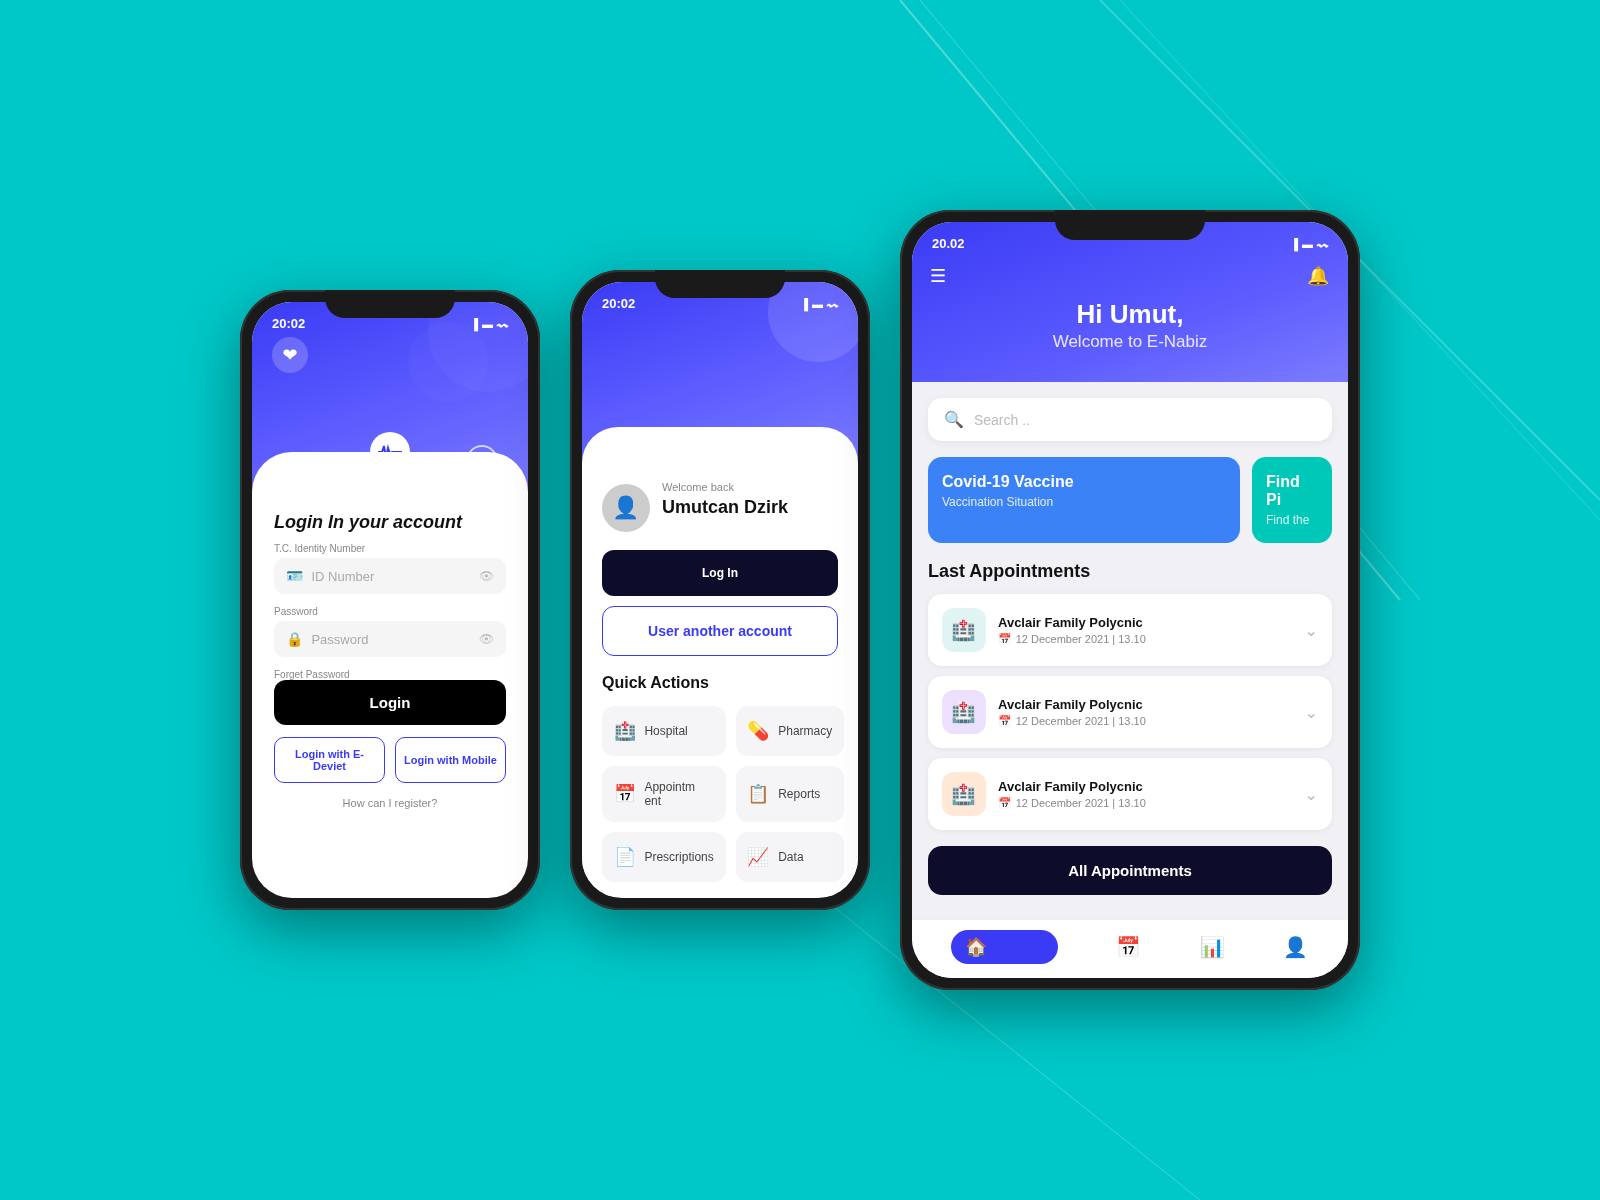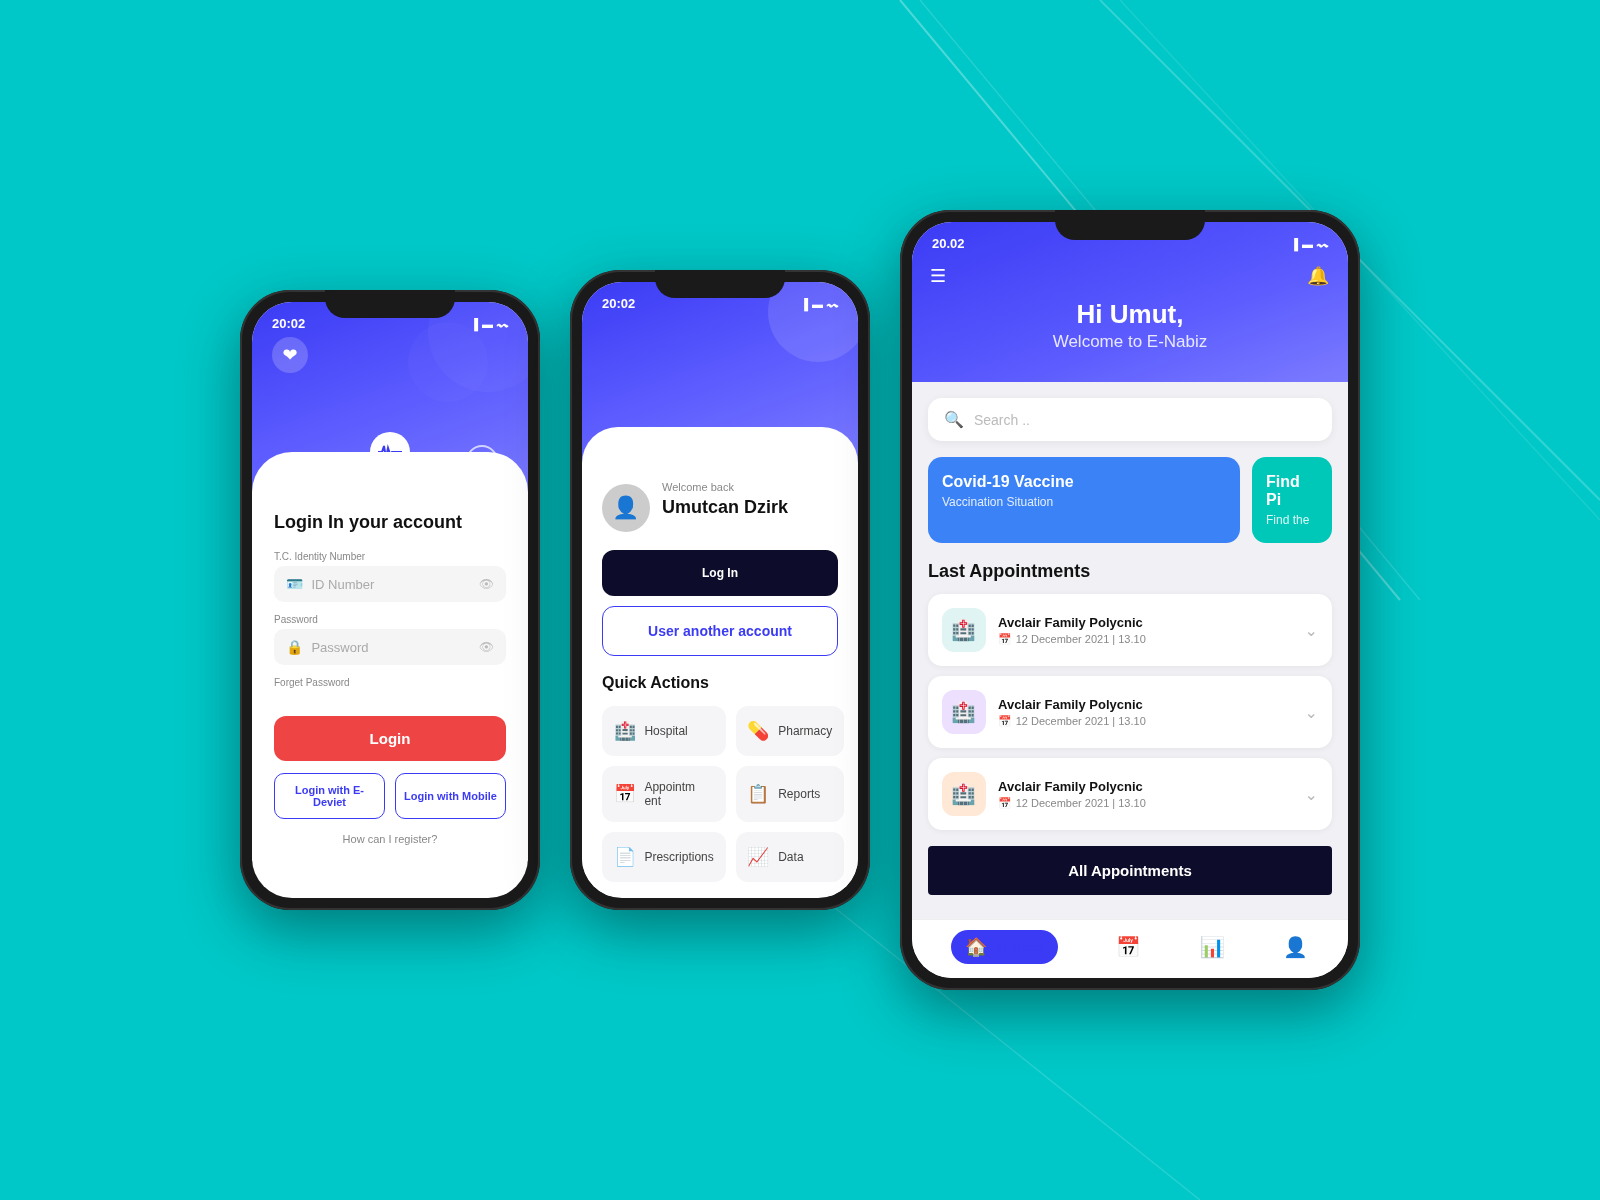--- a/index.html
+++ b/index.html
@@ -131,21 +131,22 @@
     }
 
     .phone1-body {
       padding: 10px 22px 16px;
       background: #fff;
     }
     .login-title {
       font-size: 18px;
       font-weight: 700;
       color: #111;
-      margin-bottom: 18px;
+      margin-bottom: 10px;
+      font-style: italic;
     }
     .form-label {
       font-size: 10px;
       color: #888;
       margin-bottom: 4px;
     }
     .form-input {
       display: flex;
       align-items: center;
       background: #f5f5f5;
@@ -157,25 +158,25 @@
     .form-input .input-text {
       flex: 1;
       font-size: 13px;
       color: #aaa;
     }
     .input-icon { color: #bbb; font-size: 14px; }
     .eye-icon { color: #bbb; font-size: 12px; }
     .forget-pw {
       font-size: 10px;
       color: #888;
-      margin-bottom: 28px;
+      margin-bottom: 0;
     }
     .login-btn {
       width: 100%;
-      background: #ef4444;
+      background: #000000;
       color: #fff;
       border: none;
       border-radius: 12px;
       padding: 14px;
       font-size: 15px;
       font-weight: 600;
       cursor: pointer;
       margin-bottom: 12px;
     }
     .alt-btns {
@@ -399,21 +400,21 @@
       display: flex;
       align-items: center;
       gap: 4px;
     }
     .chevron-down { color: #bbb; font-size: 16px; }
 
     .all-appt-btn {
       background: #0d0d2b;
       color: #fff;
       border: none;
-      border-radius: 4px;
+      border-radius: 14px;
       padding: 16px;
       width: 100%;
       font-size: 15px;
       font-weight: 600;
       cursor: pointer;
       margin-top: 6px;
     }
 
     
     .bottom-nav {

